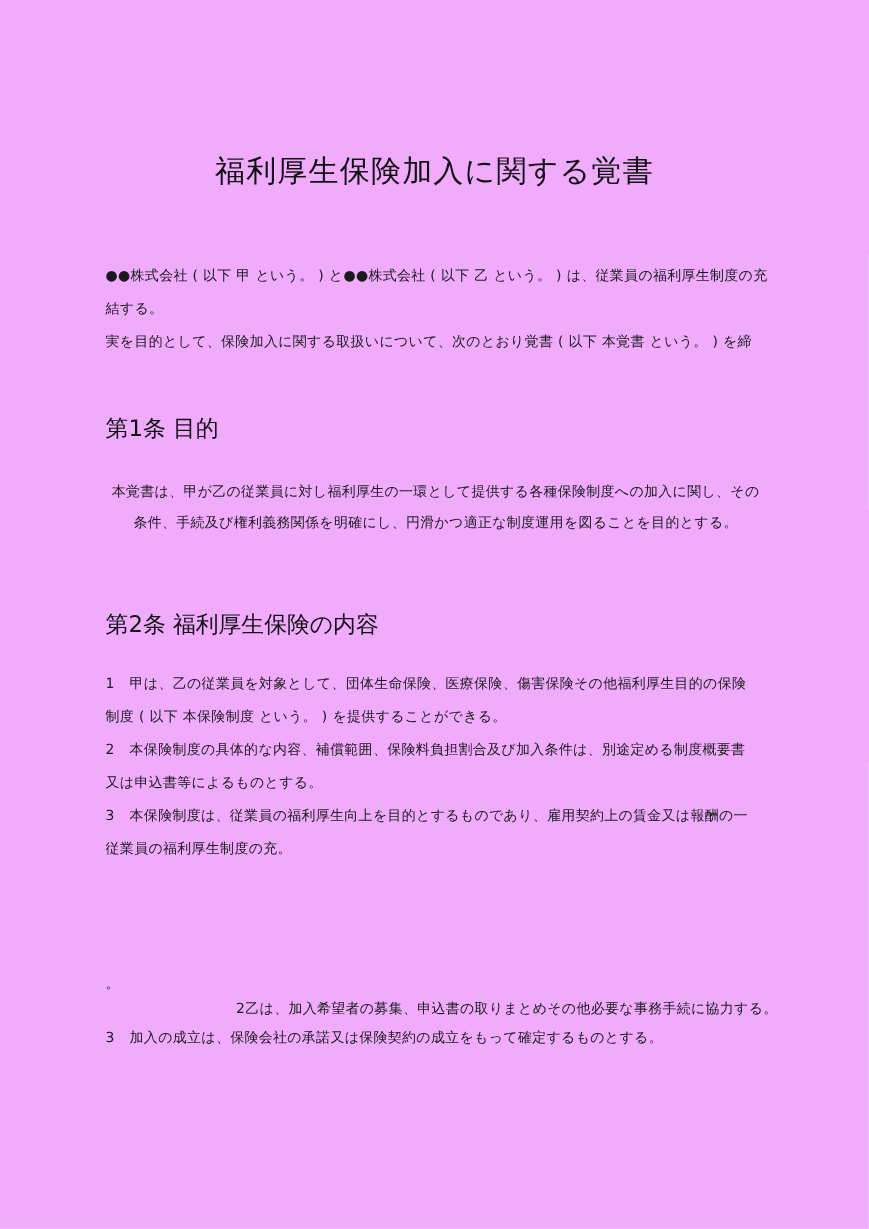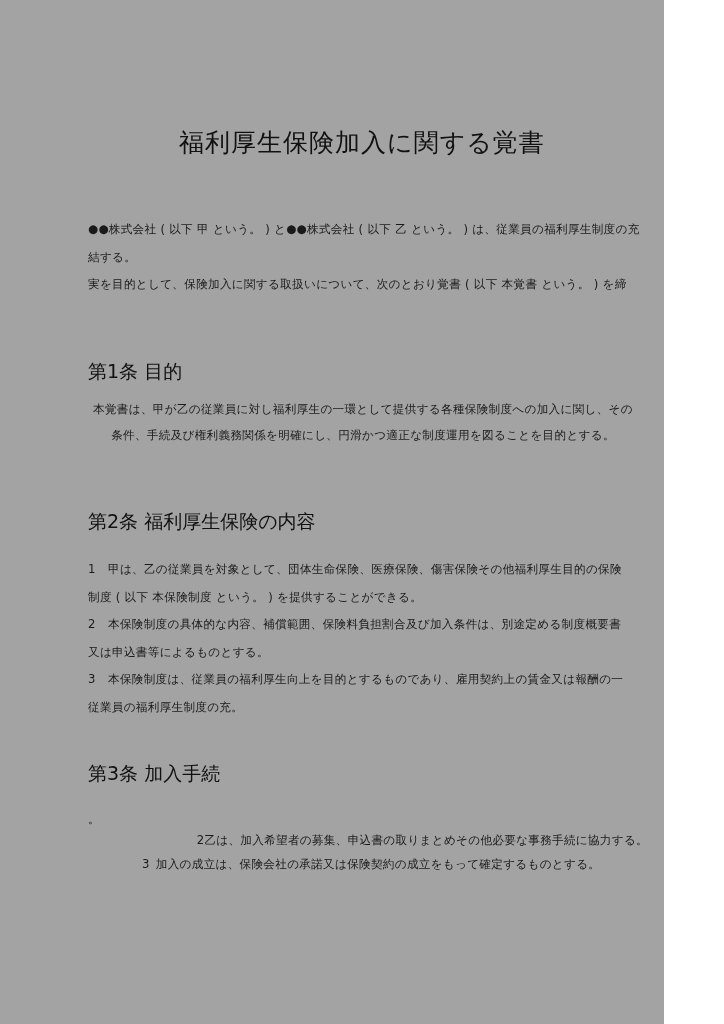--- a/index.html
+++ b/index.html
@@ -11,22 +11,22 @@
       width: 724px;
       height: 1024px;
       position: relative;
       overflow: hidden;
       font-family: "DejaVu Sans", "Liberation Sans", sans-serif;
       color: #1a1a1a;
     }
     .page {
       position: absolute;
       left: 0; top: 0;
-      width: 664px; height: 1024px;
-      background: #a3a3a3;
+      width: 724px; height: 1024px;
+      background: #f0abfc;
     }
     .title {
       position: absolute;
       left: 0;
       width: 724px;
       top: 126px;
       text-align: center;
       font-size: 25px;
       letter-spacing: 1px;
       line-height: 34px;
@@ -72,21 +72,21 @@
 <div class="page">
 
   <h1 class="title">福利厚生保険加入に関する覚書</h1>
 
   <div class="para" style="top:216px;">
     <span class="line">●●株式会社 ( 以下 甲 という。 ) と●●株式会社 ( 以下 乙 という。 ) は、従業員の福利厚生制度の充</span>
     <span class="line">結する。</span>
     <span class="line">実を目的として、保険加入に関する取扱いについて、次のとおり覚書 ( 以下 本覚書 という。 ) を締</span>
   </div>
 
-  <h2 class="heading" style="top:357px;text-align:center;">第1条 目的</h2>
+  <h2 class="heading" style="top:343px;text-align:center;">第1条 目的</h2>
   <div class="para" style="top:396px;text-align:center;">
     <span class="line">本覚書は、甲が乙の従業員に対し福利厚生の一環として提供する各種保険制度への加入に関し、その</span>
     <span class="line" style="margin-top:-2px;">条件、手続及び権利義務関係を明確にし、円滑かつ適正な制度運用を図ることを目的とする。</span>
   </div>
 
   <h2 class="heading" style="top:507px;">第2条 福利厚生保険の内容</h2>
   <div class="para" style="top:556px;">
     <div class="item">
       <span class="line"><span class="num">1</span><span>甲は、乙の従業員を対象として、団体生命保険、医療保険、傷害保険その他福利厚生目的の保険</span></span>
       <span class="line">制度 ( 以下 本保険制度 という。 ) を提供することができる。</span>
@@ -94,26 +94,25 @@
     <div class="item">
       <span class="line"><span class="num">2</span><span>本保険制度の具体的な内容、補償範囲、保険料負担割合及び加入条件は、別途定める制度概要書</span></span>
       <span class="line">又は申込書等によるものとする。</span>
     </div>
     <div class="item">
       <span class="line"><span class="num">3</span><span>本保険制度は、従業員の福利厚生向上を目的とするものであり、雇用契約上の賃金又は報酬の一</span></span>
       <span class="line">従業員の福利厚生制度の充。</span>
     </div>
   </div>
 
-  <h2 class="heading" style="top:759px;">第3条 加入手続</h2>
   <div class="para" style="top:808px; width:560px;">
     <div class="item">
       <span class="line" style="line-height:22px;">。</span>
     </div>
     <div class="item" style="margin-top:-2px;">
       <span class="line" style="line-height:24px;text-align:right;"><span class="num">2</span><span>乙は、加入希望者の募集、申込書の取りまとめその他必要な事務手続に協力する。</span></span>
     </div>
     <div class="item">
-      <span class="line" style="line-height:24px;text-align:center;"><span class="num">3</span><span>加入の成立は、保険会社の承諾又は保険契約の成立をもって確定するものとする。</span></span>
+      <span class="line" style="line-height:24px;"><span class="num">3</span><span>加入の成立は、保険会社の承諾又は保険契約の成立をもって確定するものとする。</span></span>
     </div>
   </div>
 
 </div>
 
 </body></html>

